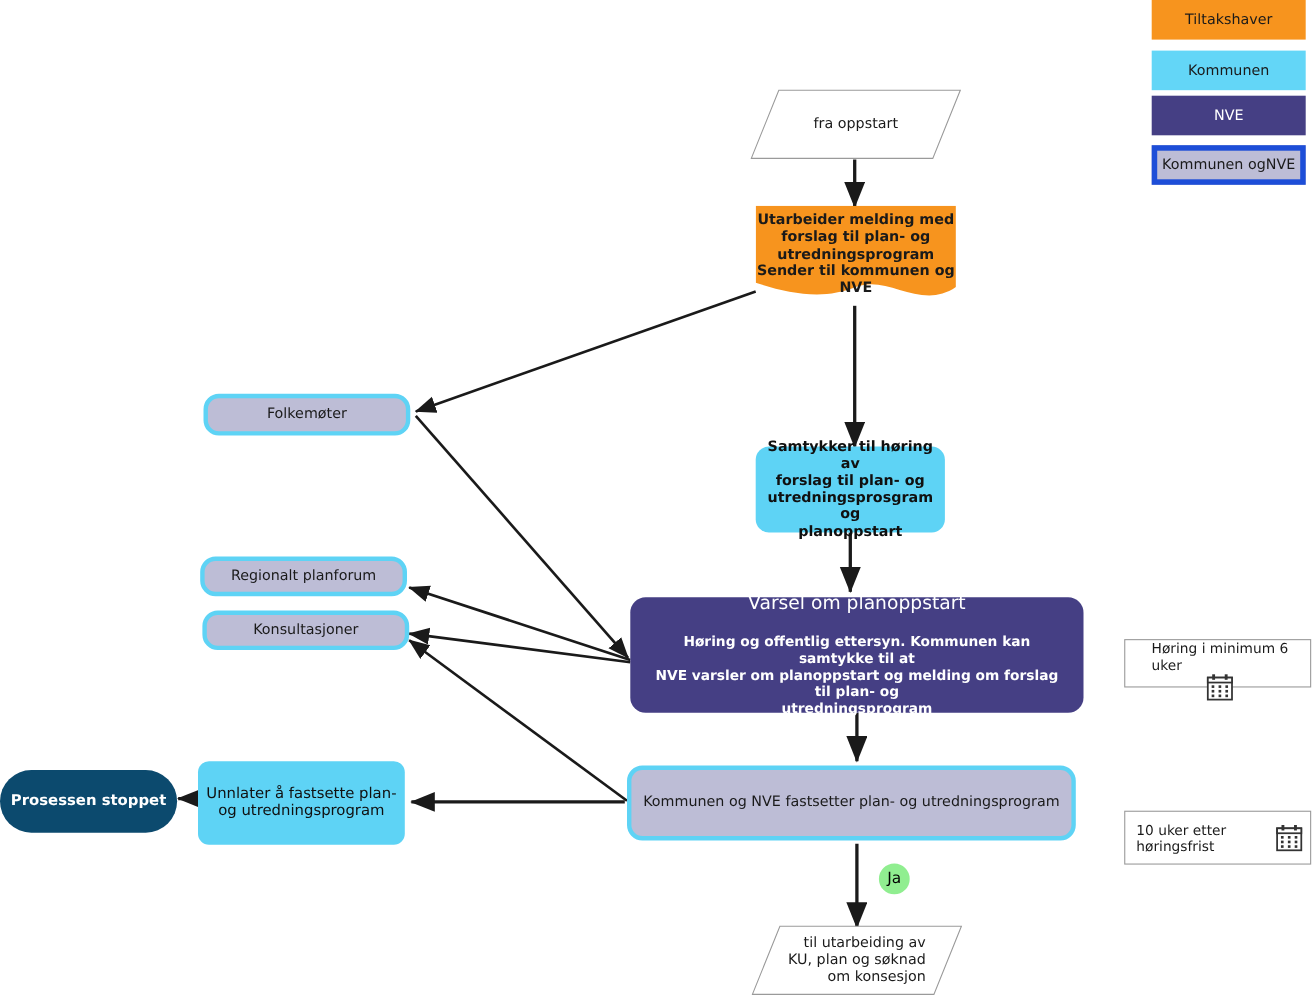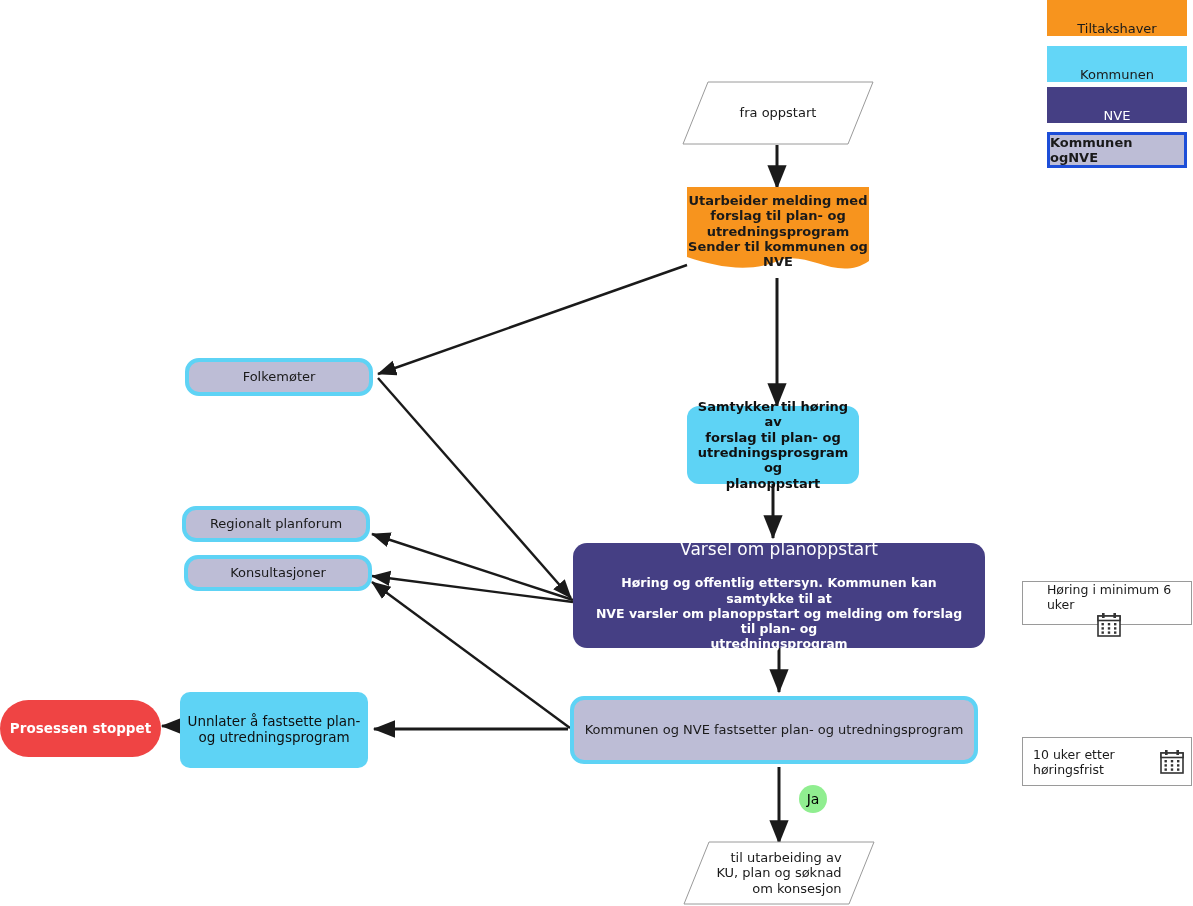--- a/index.html
+++ b/index.html
@@ -38,29 +38,29 @@
   }
 
   
   .legend-item {
     position: absolute;
     left: 1047px;
     width: 140px;
     height: 36px;
     box-sizing: border-box;
     display: flex;
-    align-items: flex-end;
+    align-items: center;
     justify-content: center;
     font-size: 13px;
     color: #1a1a1a;
   }
   .lg-orange { background: #f7941e; }
   .lg-cyan   { background: #63d6f7; }
   .lg-purple { background: #453f84; color: #ffffff; }
-  .lg-both   { background: #bdbdd6; border: 3px solid #1d4ed8; font-weight: bold; }
+  .lg-both   { background: #bdbdd6; border: 5px solid #1d4ed8; }
   .para-inner {
     position: absolute;
     left: 0; top: 0;
     width: 100%; height: 100%;
     display: flex;
     align-items: center;
     justify-content: center;
     text-align: right;
   }
 
@@ -109,21 +109,21 @@
   .rounded-both {
     background: #bdbdd6;
     border: 4px solid #5ed3f5;
     border-radius: 14px;
     font-size: 13px;
     color: #1a1a1a;
     white-space: pre-line;
   }
 
   .stadium-red {
-    background: #ef4444;
+    background: #0c4a6e;
     border-radius: 34px;
     color: #ffffff;
     font-weight: bold;
     font-size: 13.5px;
   }
 
   .note-box {
     background: #ffffff;
     border: 1px solid #9a9a9a;
     font-size: 12.5px;

